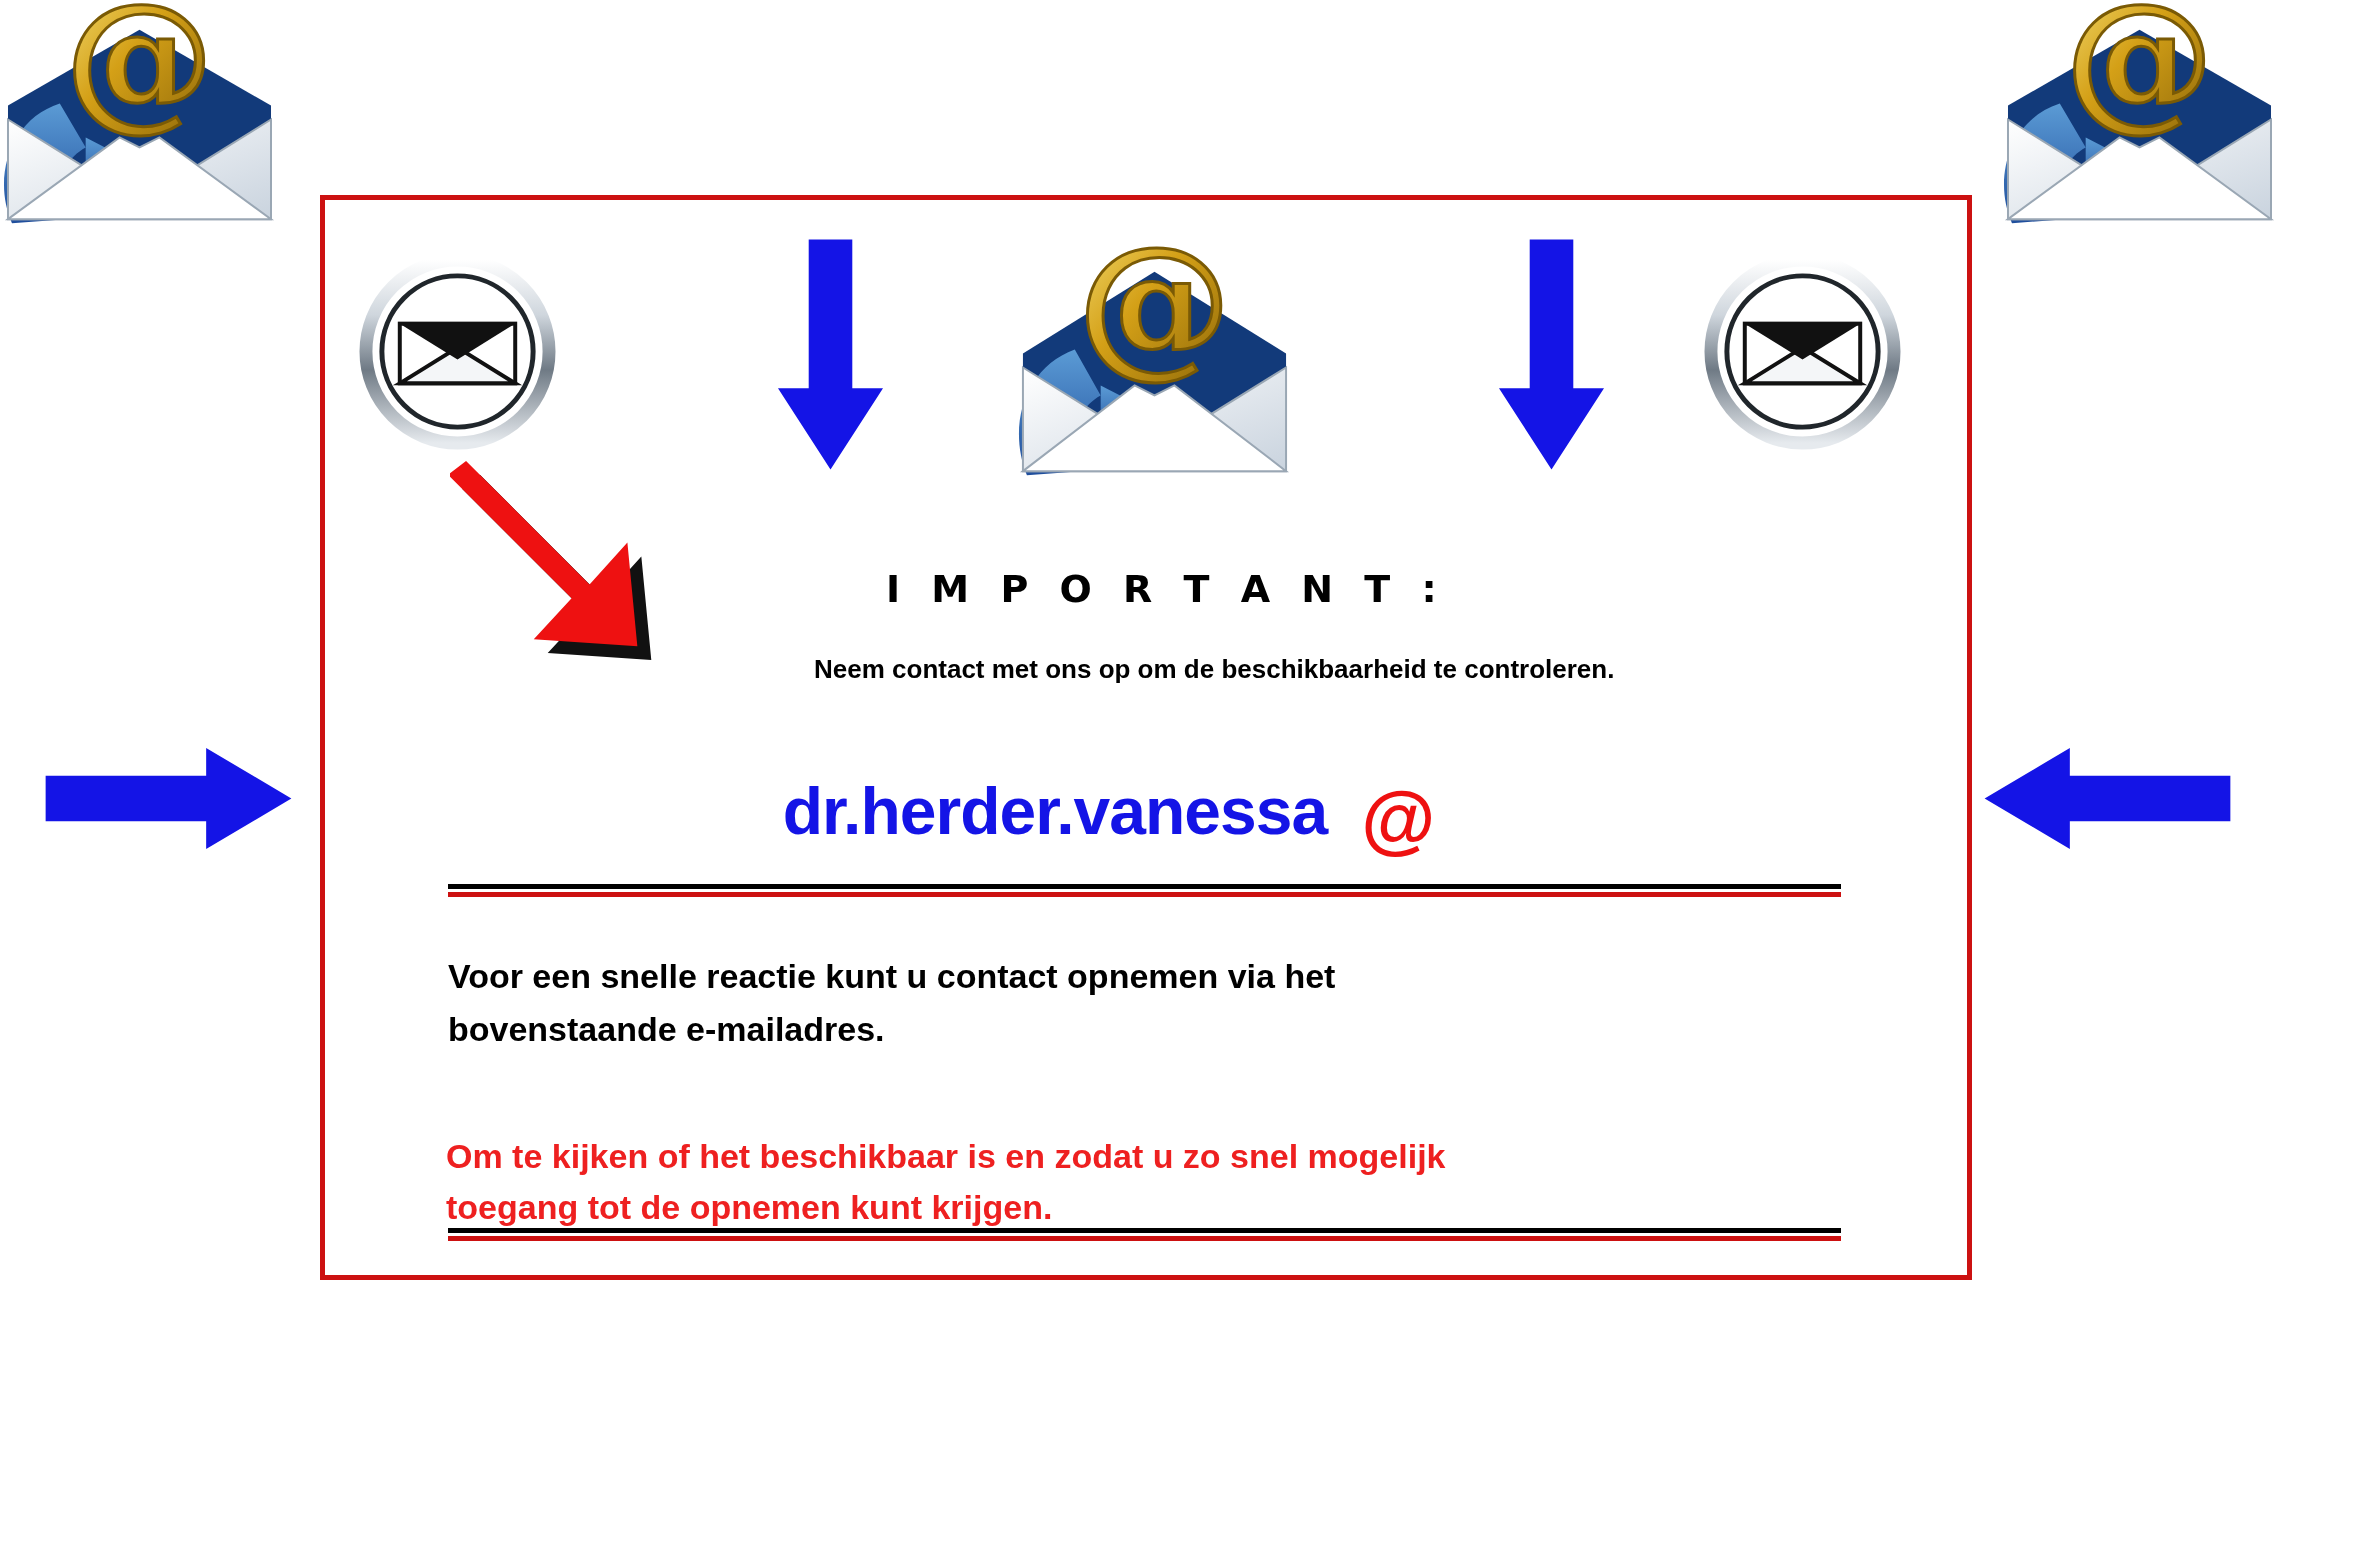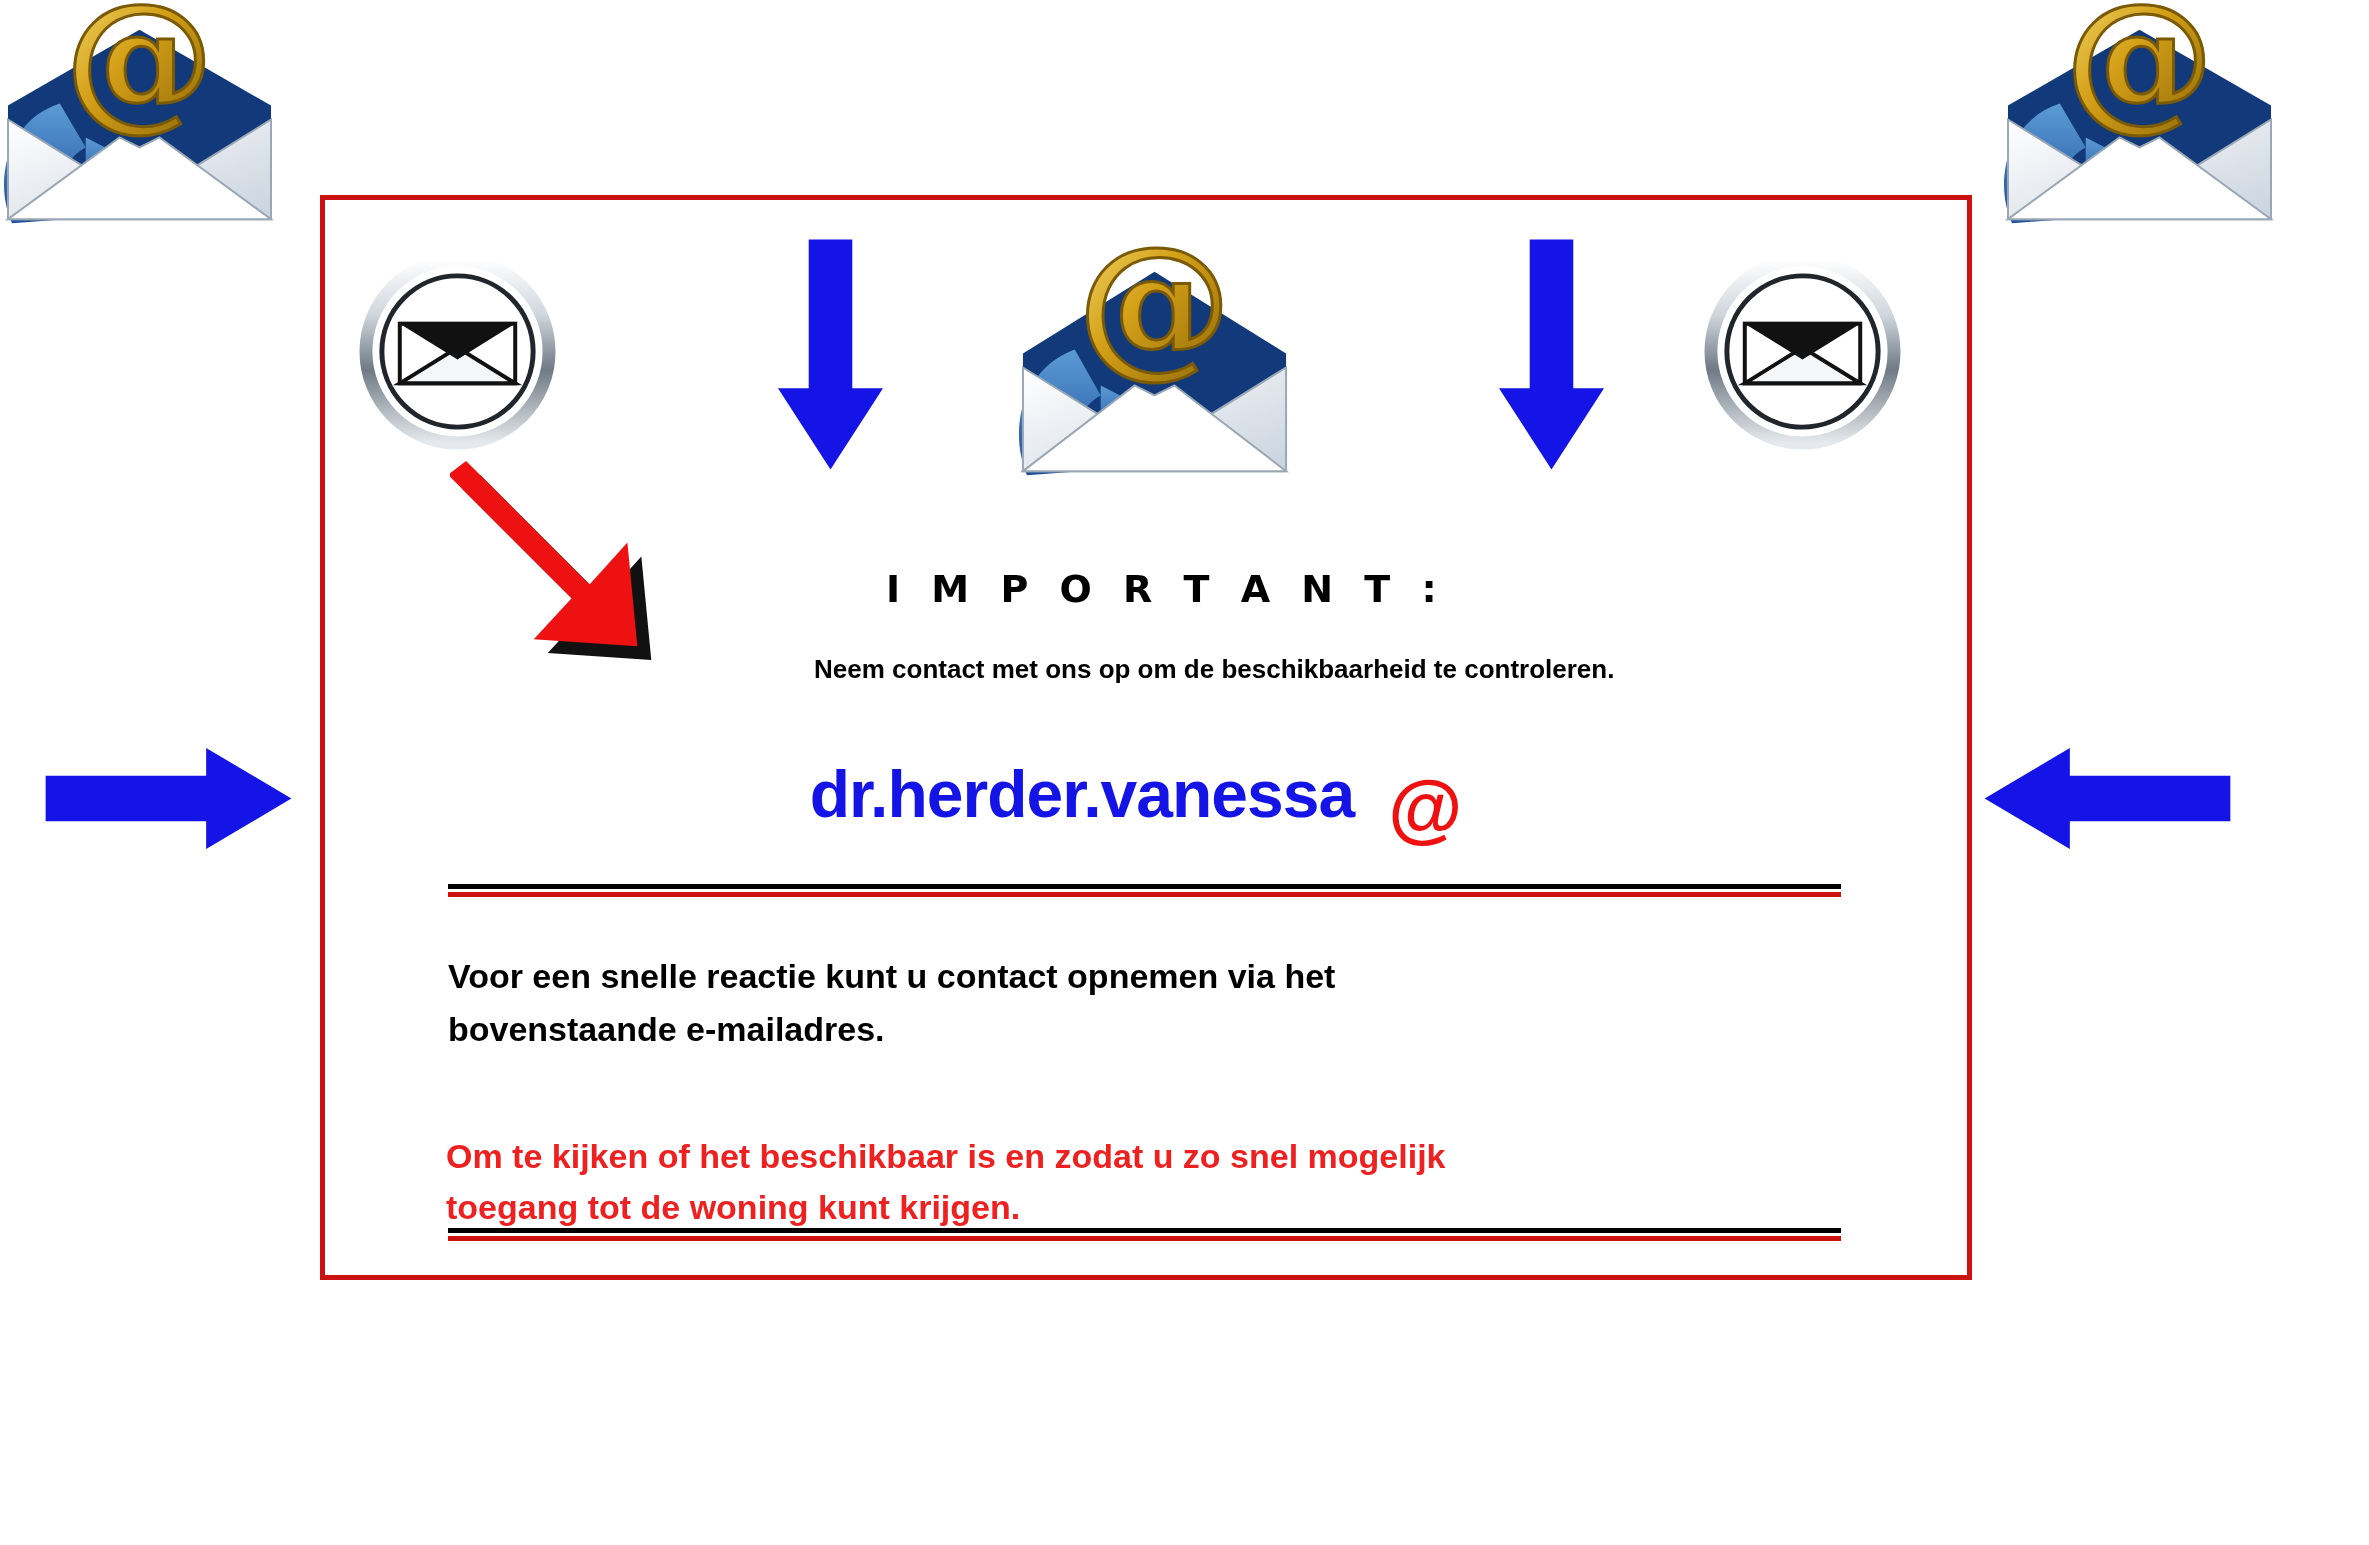--- a/index.html
+++ b/index.html
@@ -94,25 +94,26 @@
     width: 816px;
     font-family: "Liberation Sans", sans-serif;
     font-weight: 700;
     font-size: 26px;
     line-height: 1.35;
     color: #000000;
   }
 
   .email-row {
     position: absolute;
-    left: 332px;
+    left: 305px;
     top: 756px;
     width: 1642px;
     height: 109px;
     display: flex;
+    align-items: center;
     justify-content: center;
   }
   .email-part {
     font-family: "Liberation Sans", sans-serif;
     font-weight: 700;
     font-size: 66px;
     color: #1414e6;
     letter-spacing: -1px;
     white-space: nowrap;
   }
@@ -298,20 +299,20 @@
 
 <div class="para-black">
   <span>Voor een snelle reactie kunt u contact opnemen via het</span>
   <br>
   <span>bovenstaande e-mailadres.</span>
 </div>
 
 <div class="para-red">
   <span>Om te kijken of het beschikbaar is en zodat u zo snel mogelijk</span>
   <br>
-  <span>toegang tot de woning kunt krijgen.</span>
+  <span>toegang tot de opnemen kunt krijgen.</span>
 </div>
 
 <div class="rule rule-bottom">
   <div class="black-line"></div>
   <div class="red-line"></div>
 </div>
 
 
 </body></html>

